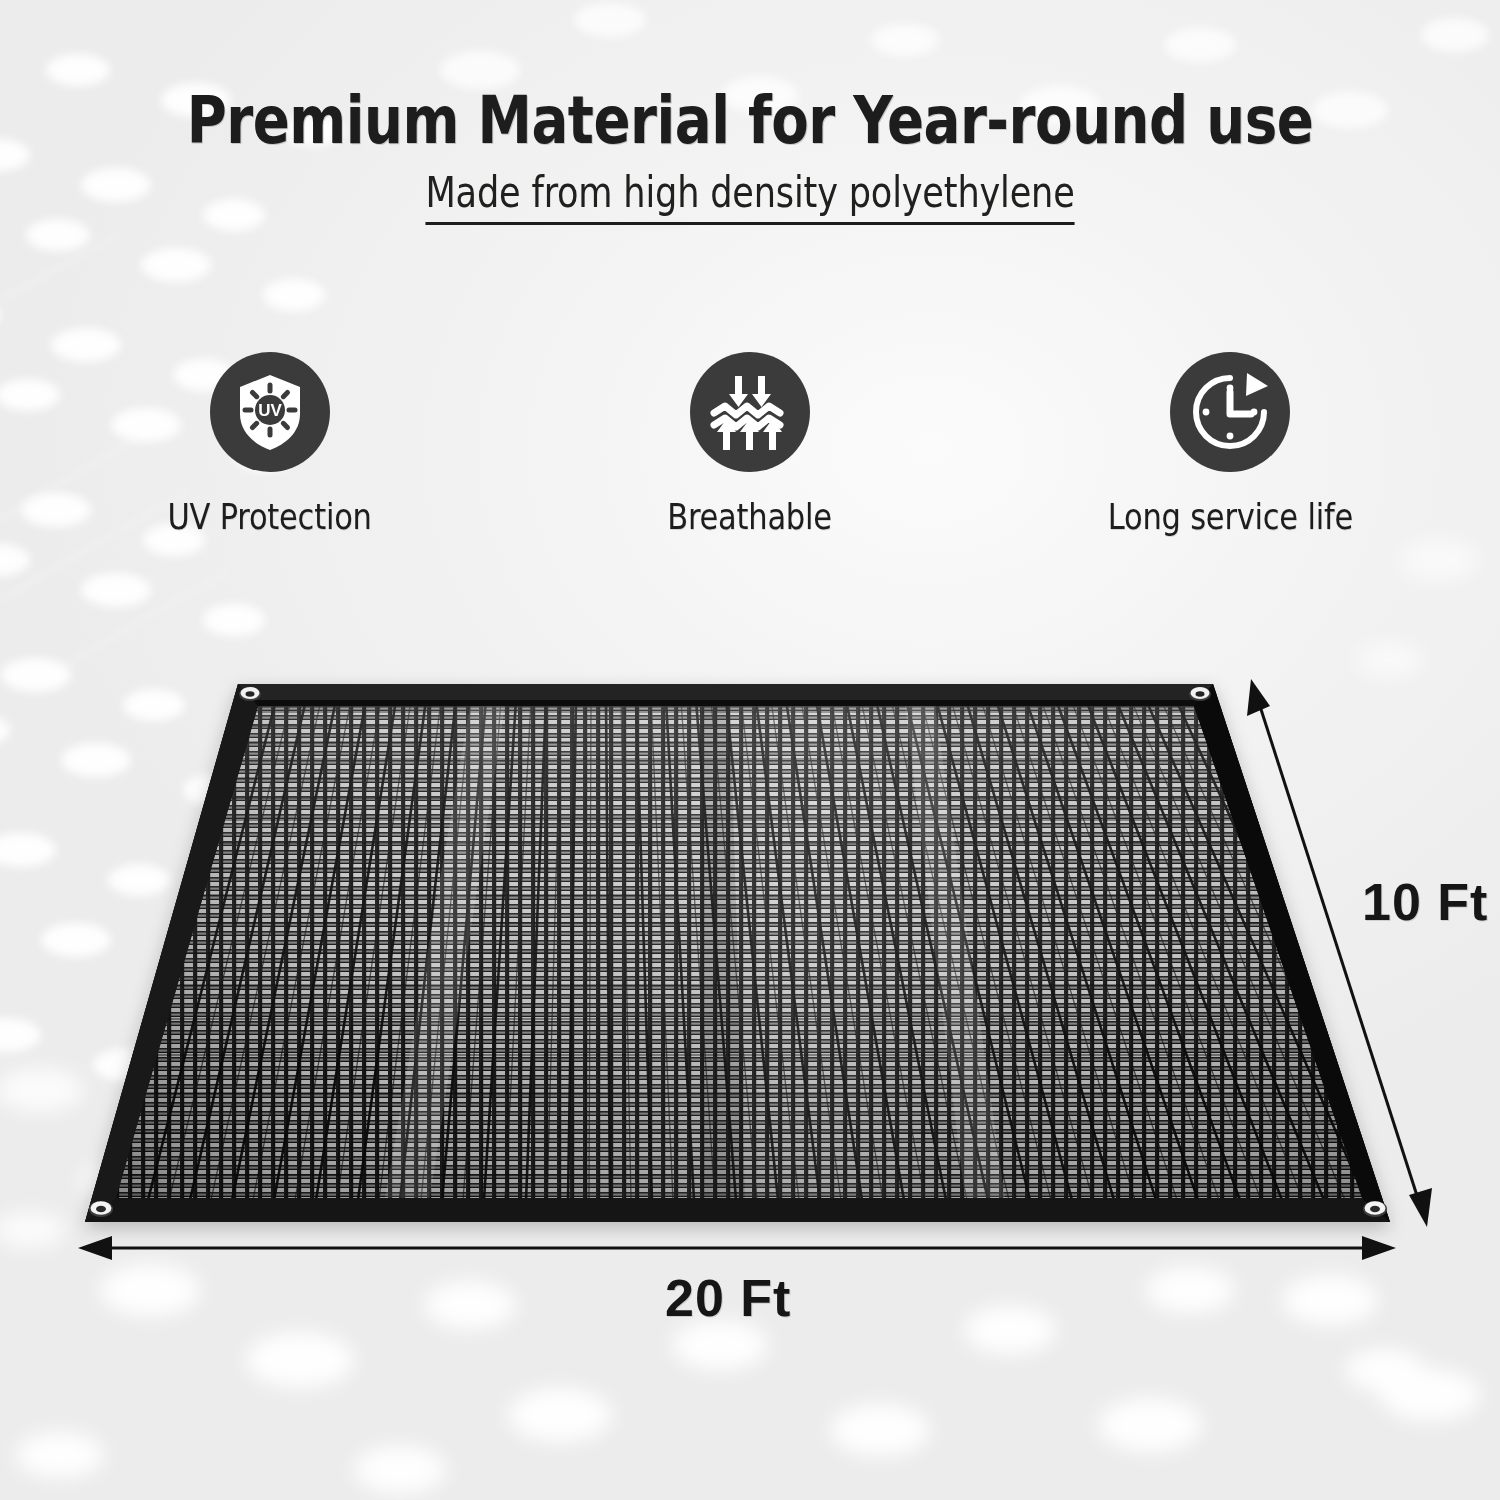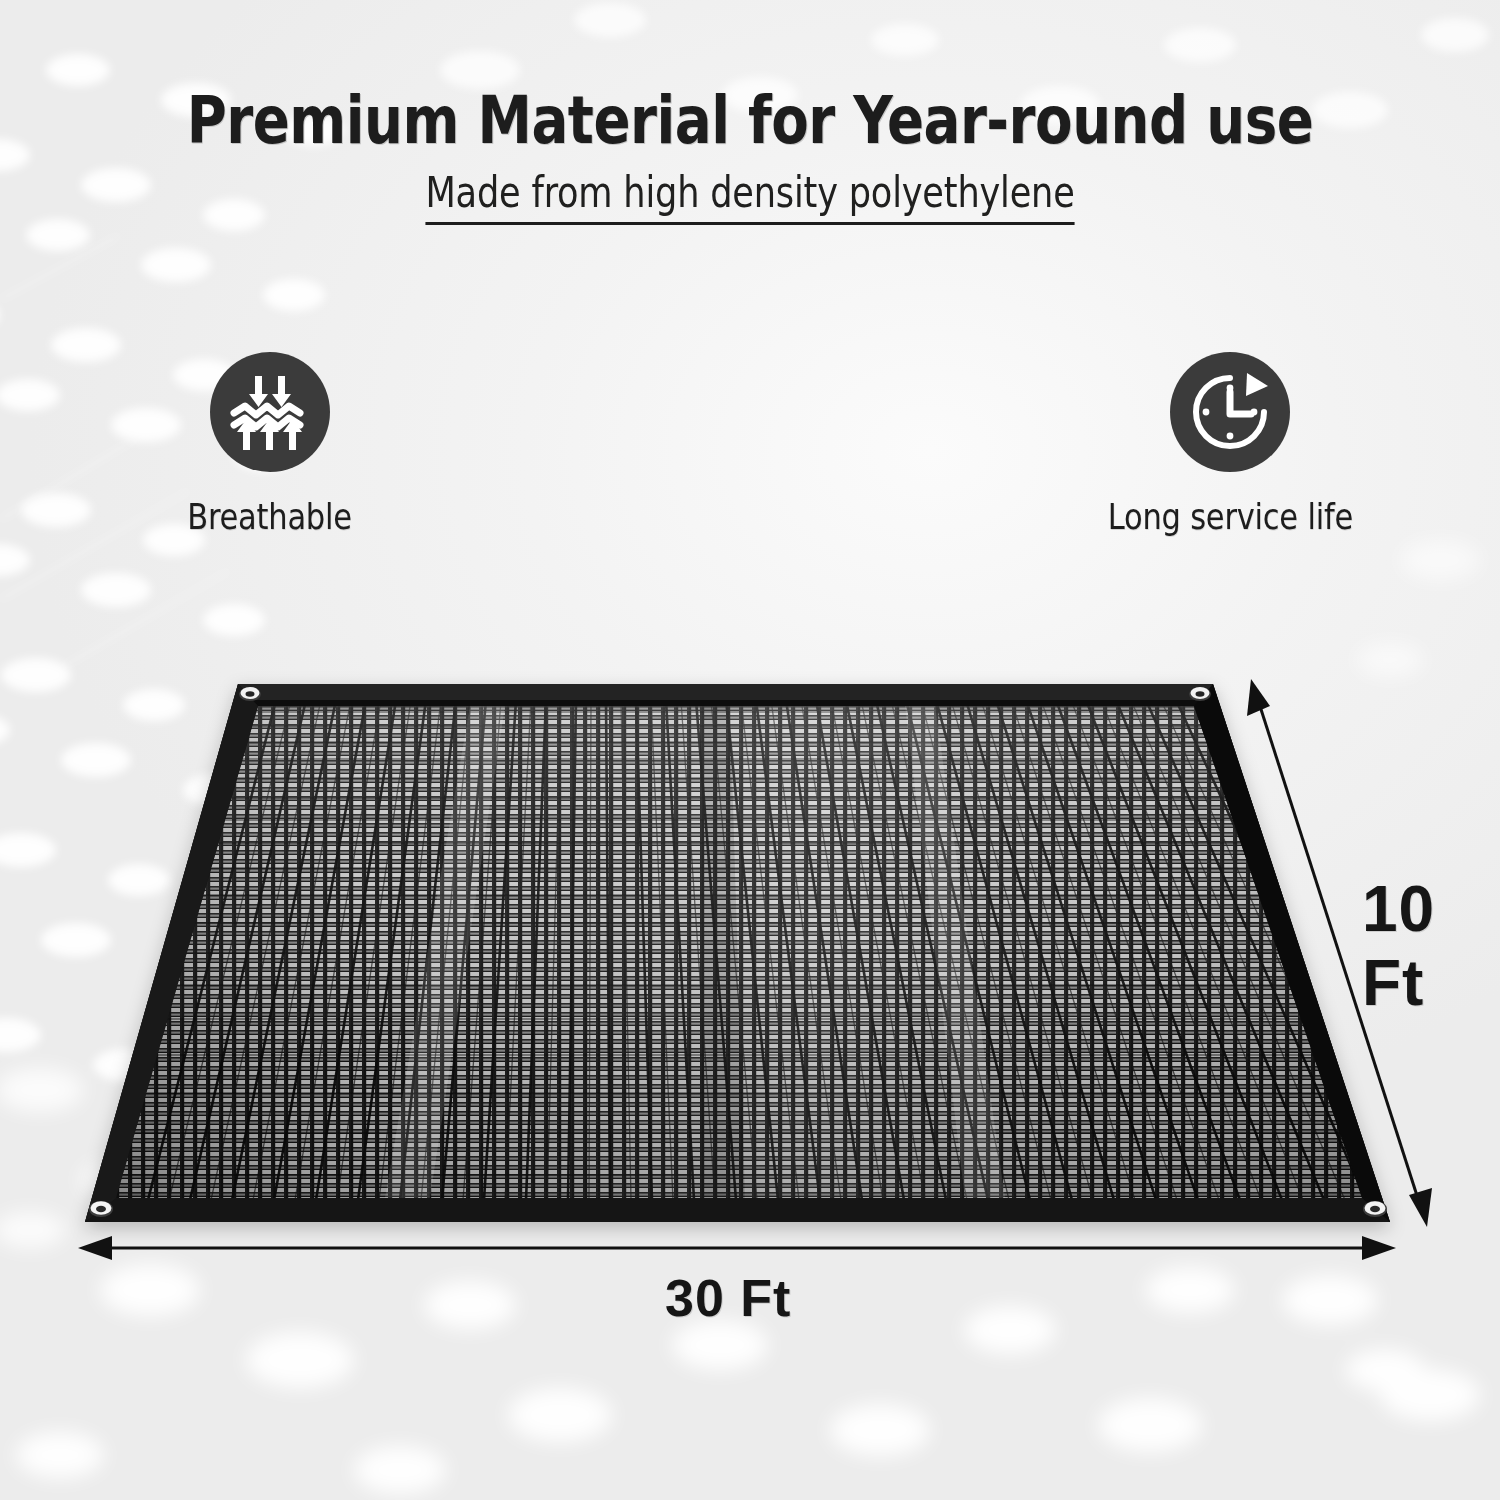--- a/index.html
+++ b/index.html
@@ -62,21 +62,21 @@
   
   #product{position:absolute;left:0;top:0;width:1500px;height:1500px;pointer-events:none;}
 
   
   .dim{
     position:absolute;font-family:"Liberation Sans",sans-serif;
     font-weight:bold;color:#161616;
     text-shadow:1px 1px 0 rgba(150,150,150,.35);
   }
   #dim-h{left:665px;top:1268px;font-size:52px;letter-spacing:1px;}
-  #dim-v{left:1362px;top:872px;font-size:64px;letter-spacing:1px;}
+  #dim-v{left:1362px;top:872px;font-size:52px;letter-spacing:1px;}
 </style>
 </head>
 <body>
 
 <div id="bg">
   <div class="base"></div>
   <svg width="1500" height="1500" viewBox="0 0 1500 1500">
     <defs>
       <filter id="soft">
           <feGaussianBlur stdDeviation="5"></feGaussianBlur>
@@ -157,20 +157,40 @@
   </svg>
 </div>
 
 <div class="headline">Premium Material for Year-round use</div>
 <div class="subwrap">
   <span class="subtitle">Made from high density polyethylene</span>
 </div>
 
 <div id="features">
 
+  <div class="feature">
+    <div class="badge">
+      <svg width="92" height="92" viewBox="0 0 92 92">
+        <path d="M46 9 L76 21 L76 48 C76 66 62 78 46 84 C30 78 16 66 16 48 L16 21 Z" fill="#fff"></path>
+        <circle cx="46" cy="44" r="15" fill="#3b3b3b"></circle>
+        <g stroke="#3b3b3b" stroke-width="5" stroke-linecap="round">
+          <line x1="46" y1="19" x2="46" y2="25"></line>
+          <line x1="46" y1="63" x2="46" y2="69"></line>
+          <line x1="21" y1="44" x2="27" y2="44"></line>
+          <line x1="65" y1="44" x2="71" y2="44"></line>
+          <line x1="28.5" y1="26.5" x2="32.7" y2="30.7"></line>
+          <line x1="59.3" y1="57.3" x2="63.5" y2="61.5"></line>
+          <line x1="63.5" y1="26.5" x2="59.3" y2="30.7"></line>
+          <line x1="32.7" y1="57.3" x2="28.5" y2="61.5"></line>
+        </g>
+        <text x="46" y="50" text-anchor="middle" font-family="Liberation Sans, sans-serif" font-size="17" font-weight="bold" fill="#ffffff">UV</text>
+      </svg>
+    </div>
+    <div class="flabel">UV Protection</div>
+  </div>
 
   <div class="feature">
     <div class="badge">
       <svg width="92" height="92" viewBox="0 0 92 92">
         <g fill="#fff">
           <path d="M31 10 h7 v18 h6 l-9.5 13 l-9.5 -13 h6 z"></path>
           <path d="M54 10 h7 v18 h6 l-9.5 13 l-9.5 -13 h6 z"></path>
         </g>
         <g fill="none" stroke="#fff" stroke-width="7" stroke-linecap="round" stroke-linejoin="round">
           <path d="M10 47 L21 40 L32 49 L43 40 L54 49 L65 40 L76 47"></path>
@@ -385,14 +405,14 @@
     <polygon points="1396,1248 1362,1236 1362,1260" stroke="none"></polygon>
   </g>
 
   <g stroke="#111" stroke-width="3" fill="#111">
     <line x1="1258" y1="700" x2="1420" y2="1205"></line>
     <polygon points="1251,679 1247,716 1270,706" stroke="none"></polygon>
     <polygon points="1427,1227 1409,1195 1432,1188" stroke="none"></polygon>
   </g>
 </svg>
 
-<div class="dim" id="dim-h">30 Ft</div>
+<div class="dim" id="dim-h">20 Ft</div>
 <div class="dim" id="dim-v">10 Ft</div>
 
 </body></html>

